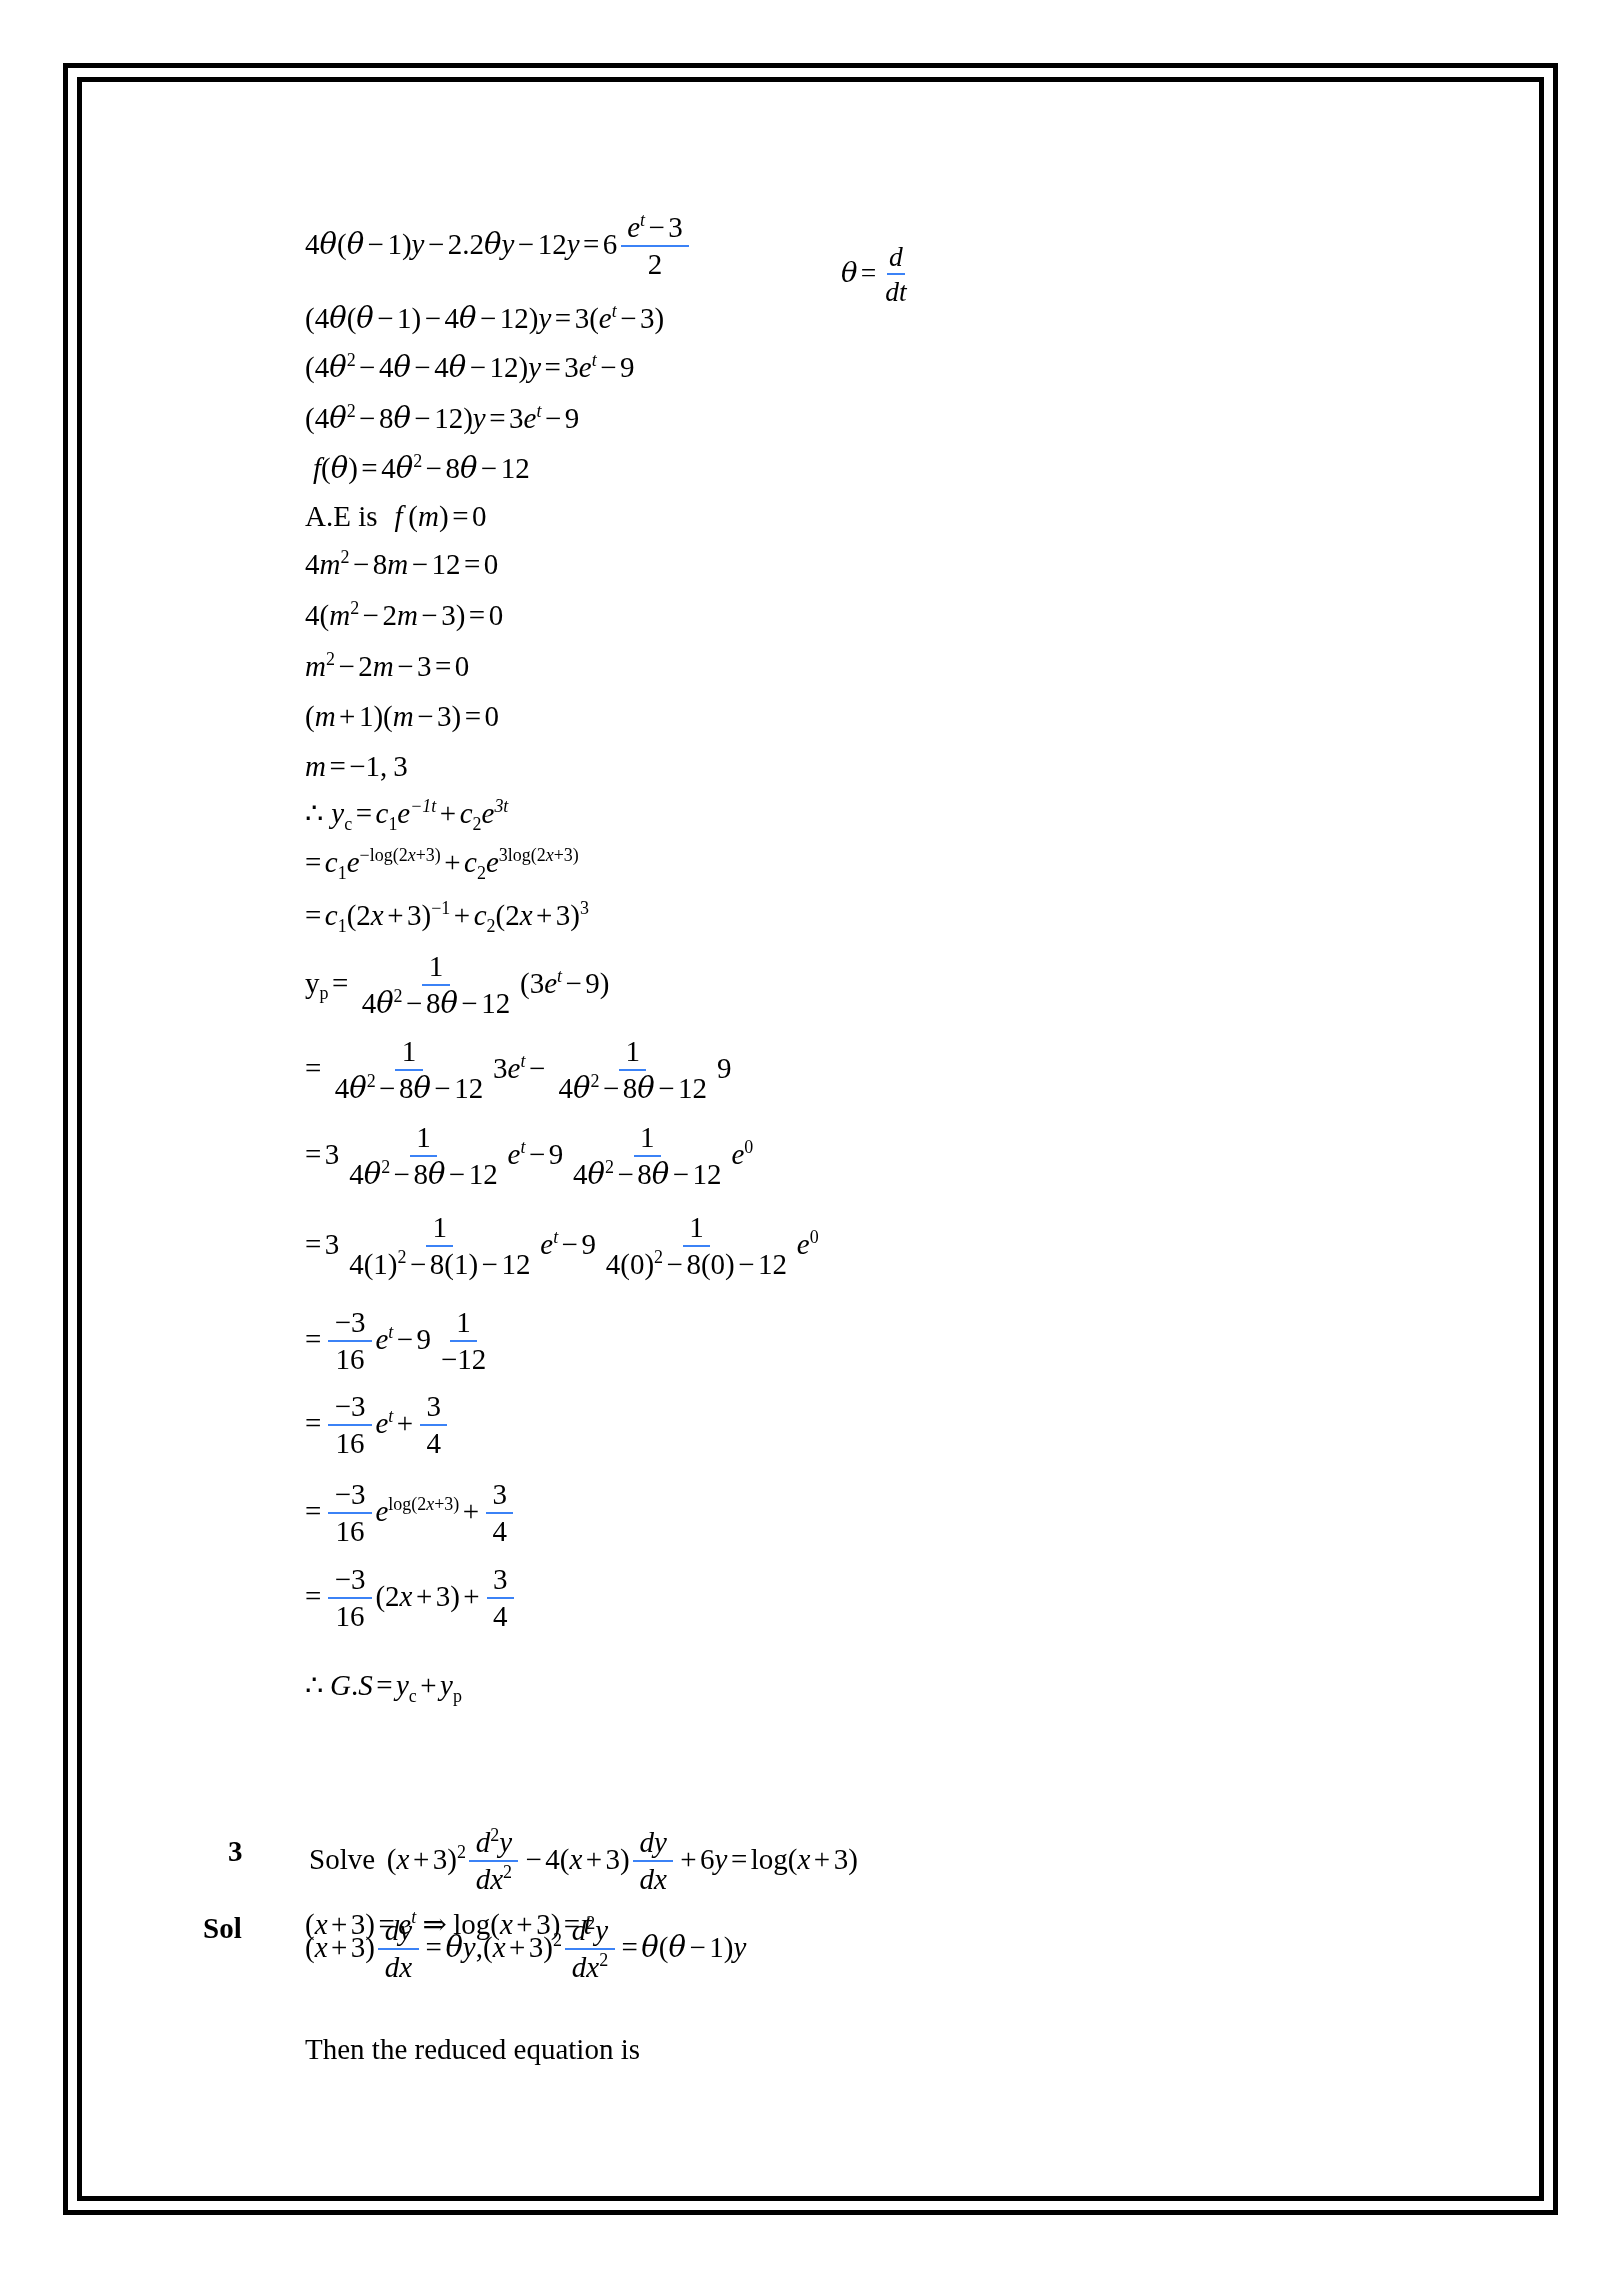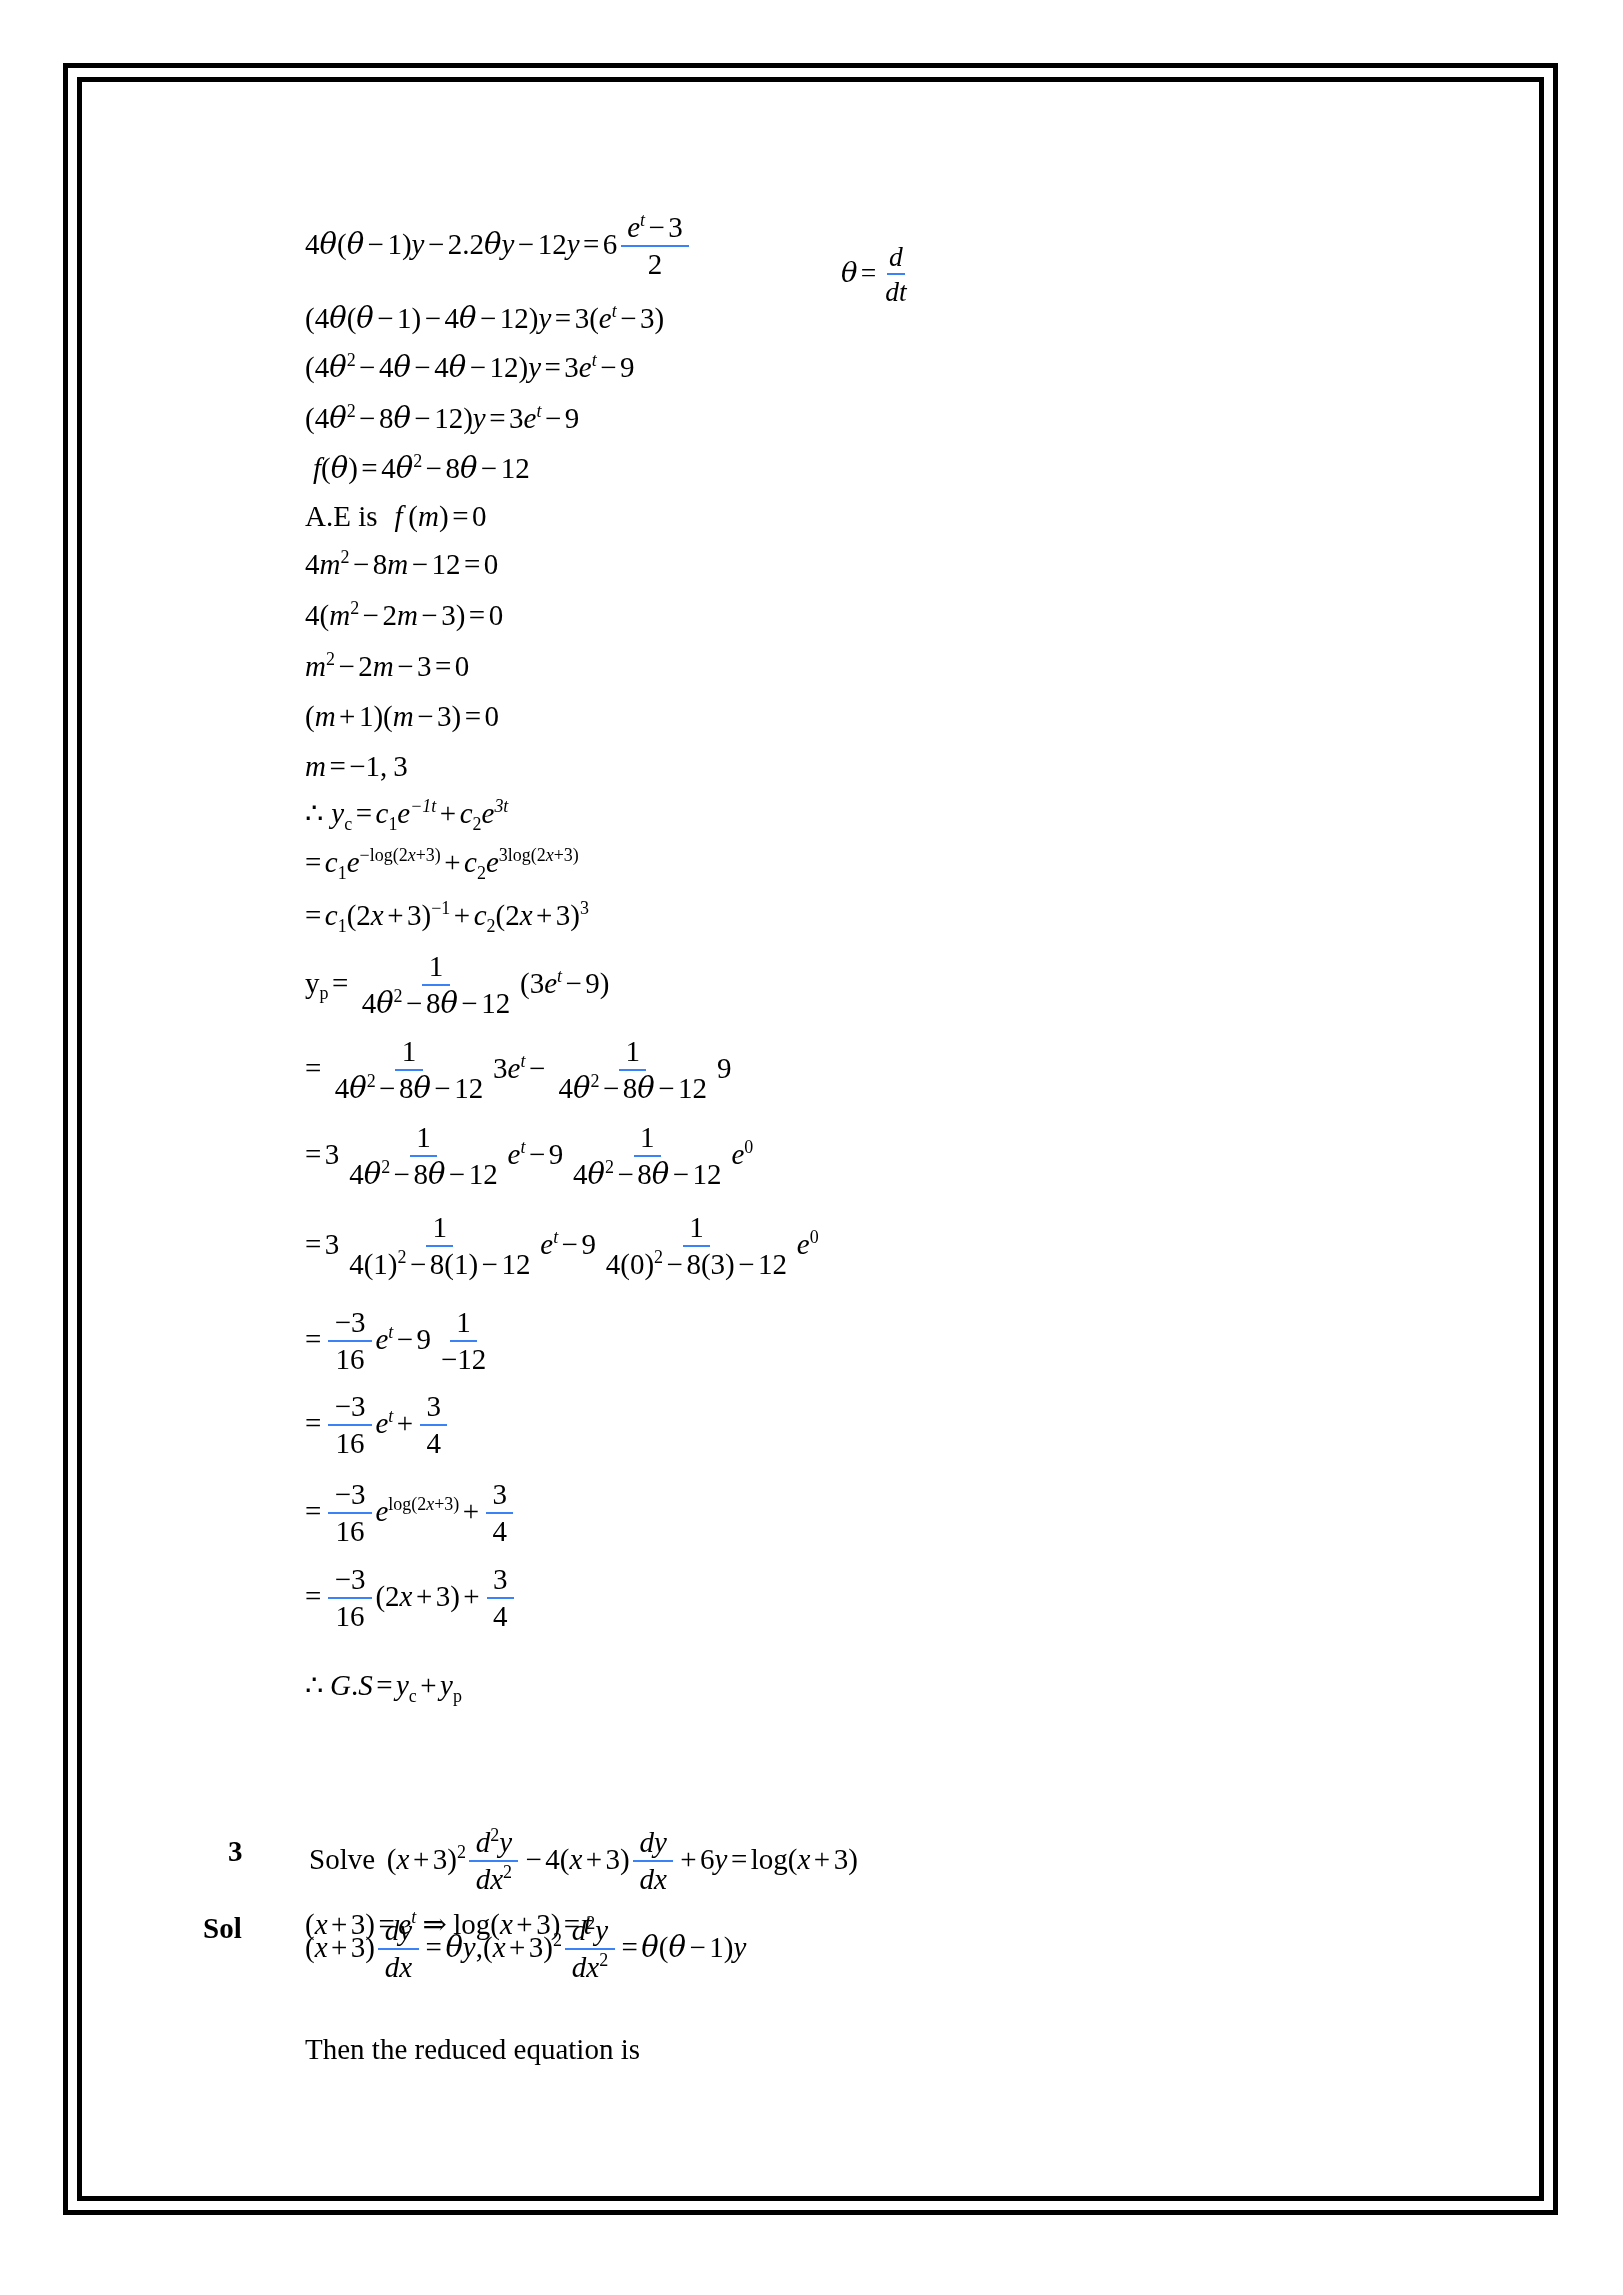--- a/index.html
+++ b/index.html
@@ -214,21 +214,21 @@
         <span class="den"><span class="up">4</span><span class="gk">θ</span><sup class="eu">2</sup><span class="op">−</span><span class="up">8</span><span class="gk">θ</span><span class="op">−</span><span class="up">12</span></span>
       </span><span class="it">e</span><sup class="eu">0</sup>
   </div>
 
   <div class="mrow" style="left:305px; top:1213px;">
     <span class="op" style="padding-left:0">=</span><span class="up">3</span><span class="frac">
         <span class="num up">1</span>
         <span class="den"><span class="up">4(1)</span><sup class="eu">2</sup><span class="op">−</span><span class="up">8(1)</span><span class="op">−</span><span class="up">12</span></span>
       </span><span class="it">e</span><sup class="e">t</sup><span class="op">−</span><span class="up">9</span><span class="frac">
         <span class="num up">1</span>
-        <span class="den"><span class="up">4(0)</span><sup class="eu">2</sup><span class="op">−</span><span class="up">8(3)</span><span class="op">−</span><span class="up">12</span></span>
+        <span class="den"><span class="up">4(0)</span><sup class="eu">2</sup><span class="op">−</span><span class="up">8(0)</span><span class="op">−</span><span class="up">12</span></span>
       </span><span class="it">e</span><sup class="eu">0</sup>
   </div>
 
   <div class="mrow" style="left:305px; top:1308px;">
     <span class="op" style="padding-left:0">=</span><span class="frac">
         <span class="num up">−3</span>
         <span class="den up">16</span>
       </span><span class="it">e</span><sup class="e">t</sup><span class="op">−</span><span class="up">9</span><span class="frac">
         <span class="num up">1</span>
         <span class="den up">−12</span>

